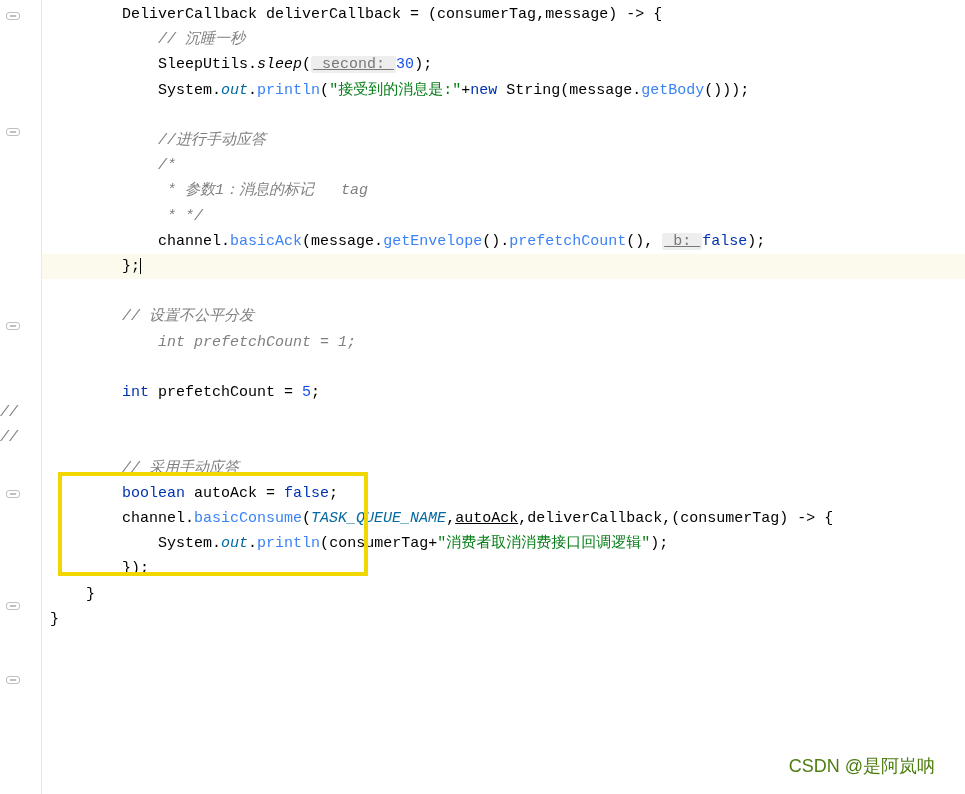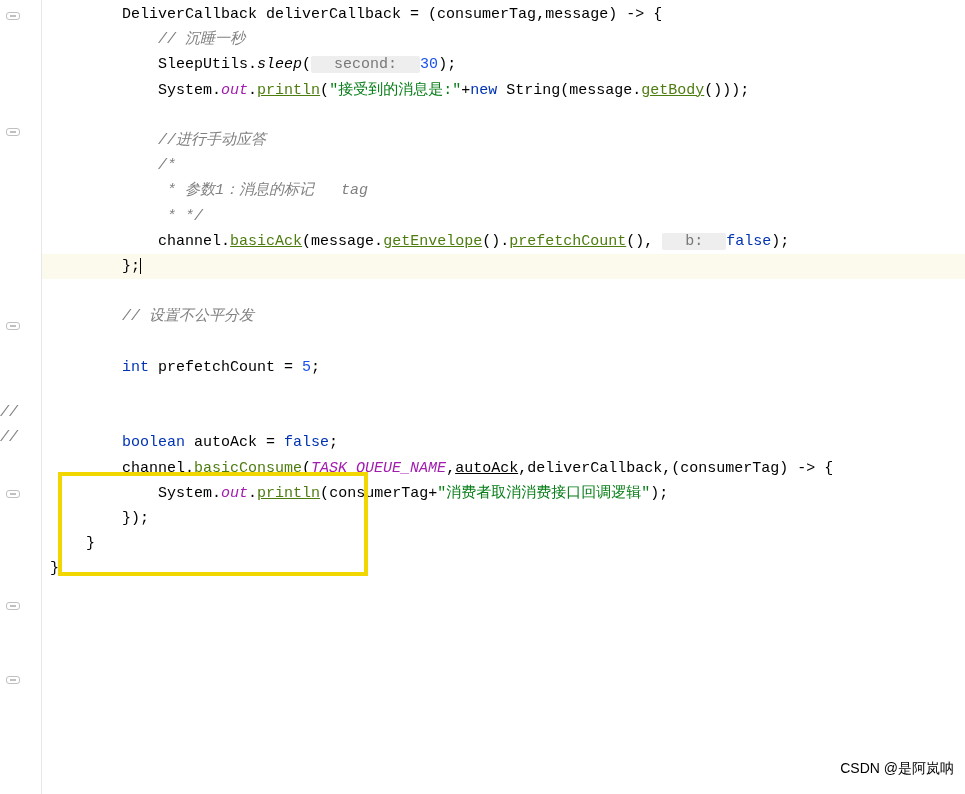--- a/index.html
+++ b/index.html
@@ -50,43 +50,43 @@
       flex: 1;
       padding: 2px 0 0 0;
       position: relative;
       line-height: 25.2px;
     }
     .line { white-space: pre; padding-left: 8px; }
     .line-hl { background: #fcfaed; }
     .kw { color: #0033b3; }
     .type { color: #000000; }
     .ident { color: #000000; }
-    .method { color: #4d7c0f; text-decoration: underline; }
+    .method { color: #3b82f6; }
     .method-italic { color: #000000; font-style: italic; }
-    .static-field { color: #a21caf; font-style: italic; }
+    .static-field { color: #0369a1; font-style: italic; }
     .comment { color: #808080; font-style: italic; margin-top: 12px; }
     .string { color: #067d17; }
     .number { color: #1750eb; }
-    .param-hint { background: #eeeeee; color: #787878; border-radius: 2px; padding: 0 14px; }
+    .param-hint { background: #eeeeee; color: #787878; border-radius: 2px; padding: 0 2px; text-decoration: underline; }
     .param-name { color: #000000; }
     .highlight-box {
       position: absolute;
       border: 4px solid #f2d600;
       left: 58px;
       top: 472px;
       width: 310px;
       height: 104px;
       pointer-events: none;
     }
     .watermark {
       position: absolute;
-      right: 11px;
+      right: 30px;
       bottom: 16px;
-      color: #000000;
-      font-size: 14px;
+      color: #4d7c0f;
+      font-size: 18px;
       font-family: Arial, sans-serif;
     }
     .cursor {
       display: inline-block;
       width: 1px;
       height: 16px;
       background: #000;
       vertical-align: middle;
       margin-right: -1px;
     }
@@ -113,24 +113,26 @@
     <div class="line">            <span class="type">System</span><span>.</span><span class="static-field">out</span><span>.</span><span class="method">println</span><span>(</span><span class="string">"接受到的消息是:"</span><span>+</span><span class="kw">new </span><span class="type">String</span><span>(</span><span class="ident">message</span><span>.</span><span class="method">getBody</span><span>()));</span></div>
     <div class="line"> </div>
     <div class="line">            <span class="comment">//进行手动应答</span></div>
     <div class="line">            <span class="comment">/*</span></div>
     <div class="line">            <span class="comment"> * 参数1：消息的标记   tag</span></div>
     <div class="line">            <span class="comment"> * */</span></div>
     <div class="line">            <span class="ident">channel</span><span>.</span><span class="method">basicAck</span><span>(</span><span class="ident">message</span><span>.</span><span class="method">getEnvelope</span><span>().</span><span class="method">prefetchCount</span><span>(), </span><span class="param-hint"> b: </span><span class="kw">false</span><span>);</span></div>
     <div class="line line-hl"><span>        };</span><span class="cursor"></span></div>
     <div class="line"> </div>
     <div class="line">        <span class="comment">// 设置不公平分发</span></div>
+    <div class="line">          <span class="comment">  int prefetchCount = 1;</span></div>
     <div class="line"> </div>
     <div class="line">        <span class="kw">int </span><span class="ident">prefetchCount</span><span> = </span><span class="number">5</span><span>;</span></div>
     <div class="line"> </div>
     <div class="line"> </div>
+    <div class="line">        <span class="comment">// 采用手动应答</span></div>
     <div class="line">        <span class="kw">boolean </span><span class="ident">autoAck</span><span> = </span><span class="kw">false</span><span>;</span></div>
     <div class="line">        <span class="ident">channel</span><span>.</span><span class="method">basicConsume</span><span>(</span><span class="static-field">TASK_QUEUE_NAME</span><span>,</span><span class="ident" style="text-decoration:underline">autoAck</span><span>,</span><span class="ident">deliverCallback</span><span>,(</span><span class="param-name">consumerTag</span><span>) -&gt; {</span></div>
     <div class="line">            <span class="type">System</span><span>.</span><span class="static-field">out</span><span>.</span><span class="method">println</span><span>(</span><span class="ident">consumerTag</span><span>+</span><span class="string">"消费者取消消费接口回调逻辑"</span><span>);</span></div>
     <div class="line"><span>        });</span></div>
     <div class="line"><span>    }</span></div>
     <div class="line"><span>}</span></div>
   </div>
 </div>
 
 <div class="highlight-box"></div>

